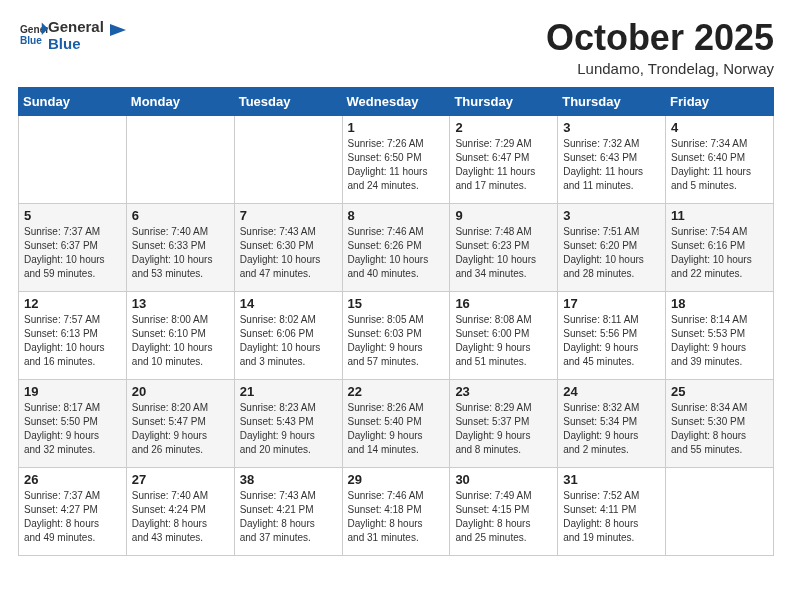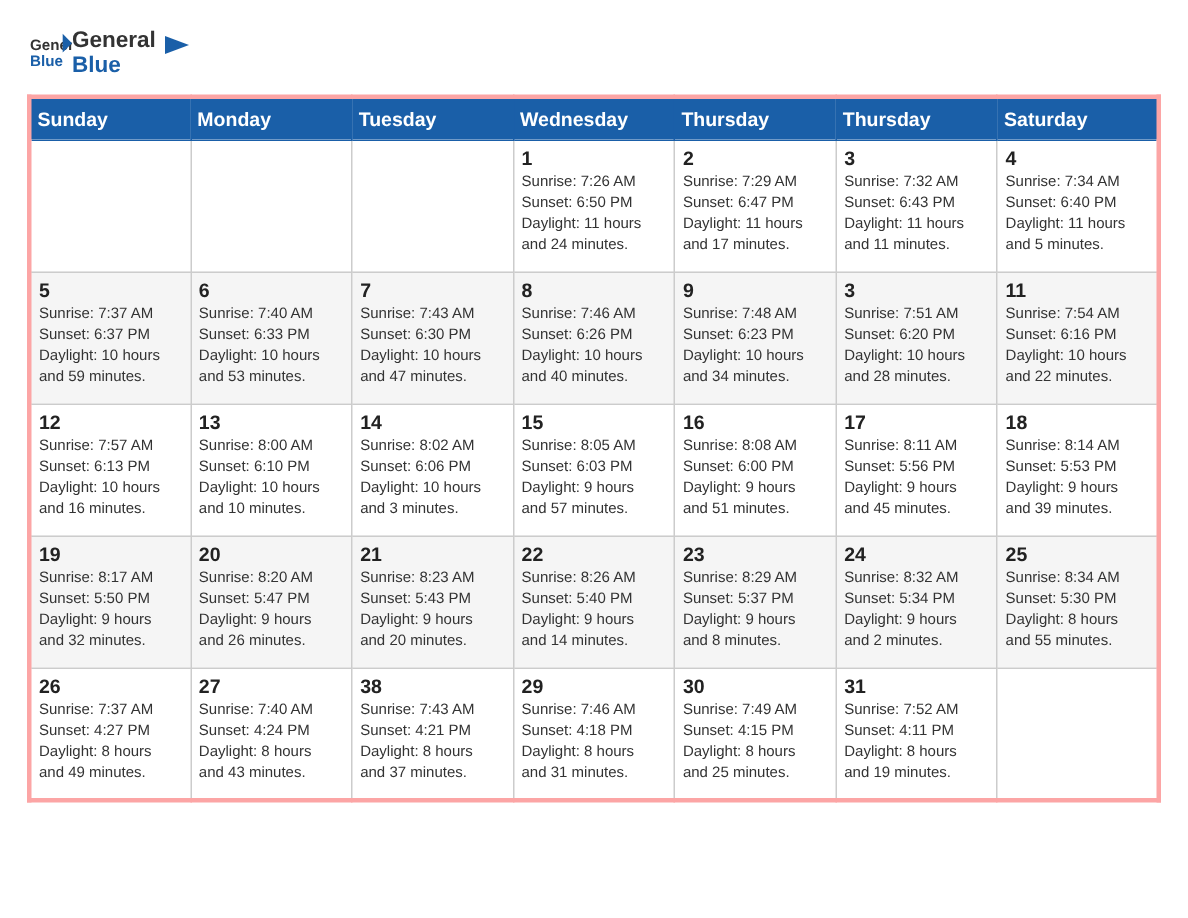--- a/index.html
+++ b/index.html
@@ -40,21 +40,21 @@
       line-height: 1.1;
     }
     .location {
       font-size: 15px;
       color: #333;
       margin-top: 2px;
     }
     .calendar {
       width: 100%;
       border-collapse: collapse;
-      border: 3px solid #fca5a5;
+      border: 1px solid #fca5a5;
     }
     .calendar th {
       background: #1a5fa8;
       color: #fff;
       font-size: 13px;
       font-weight: bold;
       padding: 6px 4px;
       text-align: left;
       border: 1px solid #1a5fa8;
     }
@@ -102,32 +102,36 @@
         <polygon points="28,2 36,10 28,18" fill="#1a5fa8"></polygon>
       </svg>
       <div style="display:flex;flex-direction:column;line-height:1.15;">
         <span style="font-size:15px;font-weight:bold;color:#333;">General</span>
         <span style="font-size:15px;font-weight:bold;color:#1a5fa8;">Blue</span>
       </div>
       <svg width="22" height="22" viewBox="0 0 22 22" style="margin-left:2px;margin-top:-4px;">
         <polygon points="4,2 20,8 4,14" fill="#1a5fa8"></polygon>
       </svg>
     </div>
+    <div class="title-block">
+      <div class="month-title">October 2025</div>
+      <div class="location">Lundamo, Trondelag, Norway</div>
+    </div>
   </div>
 
   <table class="calendar">
     <thead>
       <tr>
         <th>Sunday</th>
         <th>Monday</th>
         <th>Tuesday</th>
         <th>Wednesday</th>
         <th>Thursday</th>
         <th>Thursday</th>
-        <th>Saturday</th>
+        <th>Friday</th>
       </tr>
     </thead>
     <tbody id="calendar-body">
     <tr>
           <td class="empty"></td>
           <td class="empty"></td>
           <td class="empty"></td>
           <td>
             <div class="day-num">1</div>
             <div class="day-info">Sunrise: 7:26 AM<br>Sunset: 6:50 PM<br>Daylight: 11 hours<br>and 24 minutes.</div>

